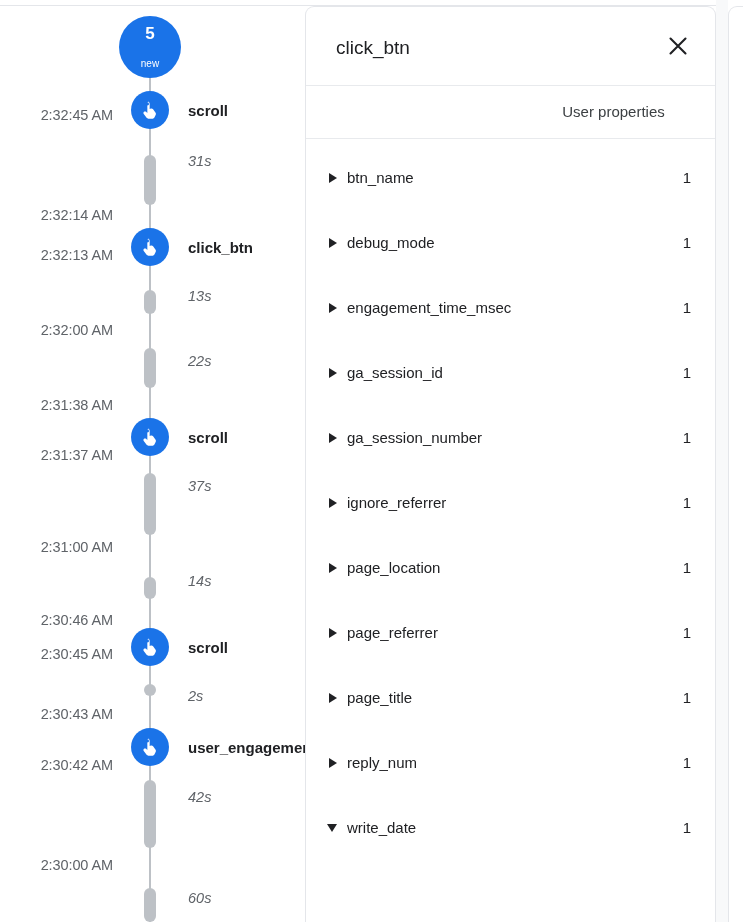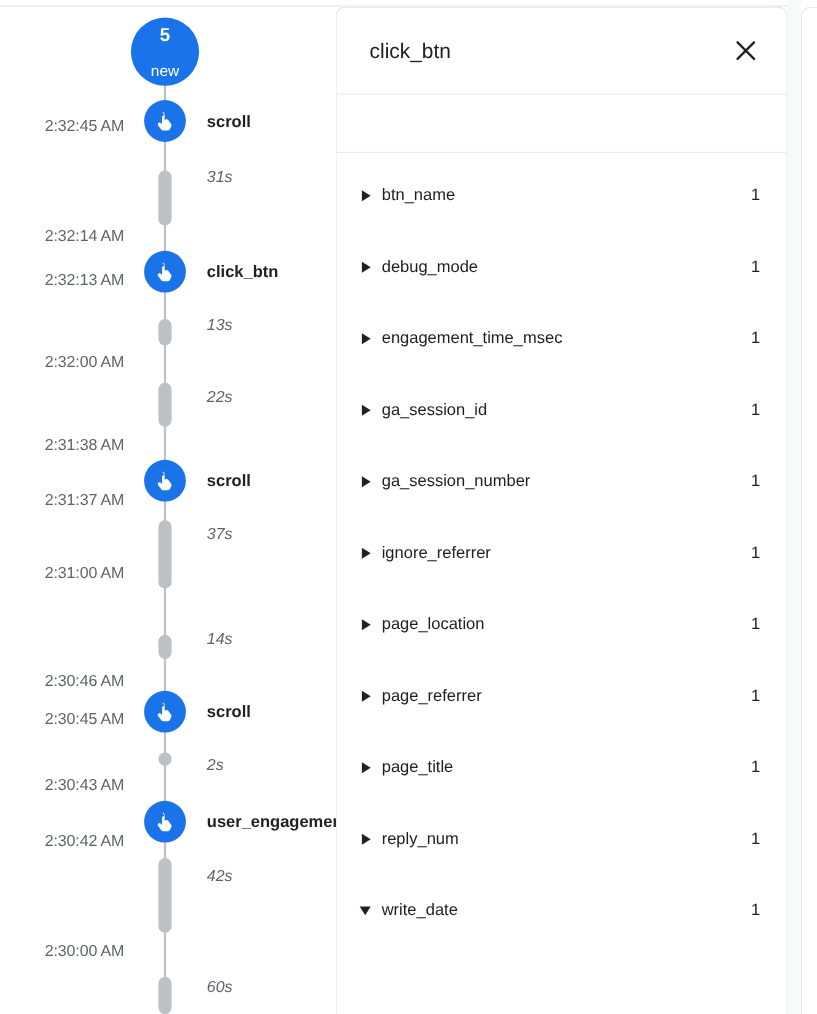--- a/index.html
+++ b/index.html
@@ -46,21 +46,21 @@
     flex-direction: column;
     align-items: center;
     justify-content: center;
     line-height: 1.05;
   }
   .badge .badge-count {
     font-size: 17px;
     font-weight: bold;
   }
   .badge .badge-label {
-    font-size: 14px;
+    font-size: 10px;
     margin-top: 16px;
   }
 
   .tick-time {
     position: absolute;
     right: 193px;
     font-size: 14.5px;
     color: #5f6368;
     white-space: nowrap;
     letter-spacing: -0.1px;
@@ -250,21 +250,21 @@
     <span class="badge-label">new</span>
   </div>
 
   <div id="ticks">
       <div class="tick-time" style="top: 107px;">2:32:45 AM</div>
       <div class="tick-time" style="top: 207px;">2:32:14 AM</div>
       <div class="tick-time" style="top: 247px;">2:32:13 AM</div>
       <div class="tick-time" style="top: 322px;">2:32:00 AM</div>
       <div class="tick-time" style="top: 397px;">2:31:38 AM</div>
       <div class="tick-time" style="top: 447px;">2:31:37 AM</div>
-      <div class="tick-time" style="top: 513px;">2:31:00 AM</div>
+      <div class="tick-time" style="top: 539px;">2:31:00 AM</div>
       <div class="tick-time" style="top: 612px;">2:30:46 AM</div>
       <div class="tick-time" style="top: 646px;">2:30:45 AM</div>
       <div class="tick-time" style="top: 706px;">2:30:43 AM</div>
       <div class="tick-time" style="top: 757px;">2:30:42 AM</div>
       <div class="tick-time" style="top: 857px;">2:30:00 AM</div>
     </div>
   <div id="gaps">
       <div class="gap-pill" style="height: 50px; top: 155px;"></div>
       <div class="gap-label" style="top: 153px;">31s</div>
       <div class="gap-pill" style="height: 24px; top: 290px;"></div>
@@ -326,20 +326,21 @@
   <div class="card-header">
     <div class="card-title">click_btn</div>
     <div class="close-btn">
       <svg width="22" height="22" viewBox="0 0 22 22" aria-hidden="true">
         <path d="M3.5 3.5 L18.5 18.5 M18.5 3.5 L3.5 18.5" stroke="#202124" stroke-width="2.1" stroke-linecap="round"></path>
       </svg>
     </div>
   </div>
 
   <div class="tabs">
+    <div class="tab tab-userprops">User properties</div>
   </div>
 
   <div class="param-list" id="param-list">
       <div class="param-row">
         <div class="tri"></div>
         <div class="param-name">btn_name</div>
         <div class="param-count">1</div>
       </div>
       <div class="param-row">
         <div class="tri"></div>

